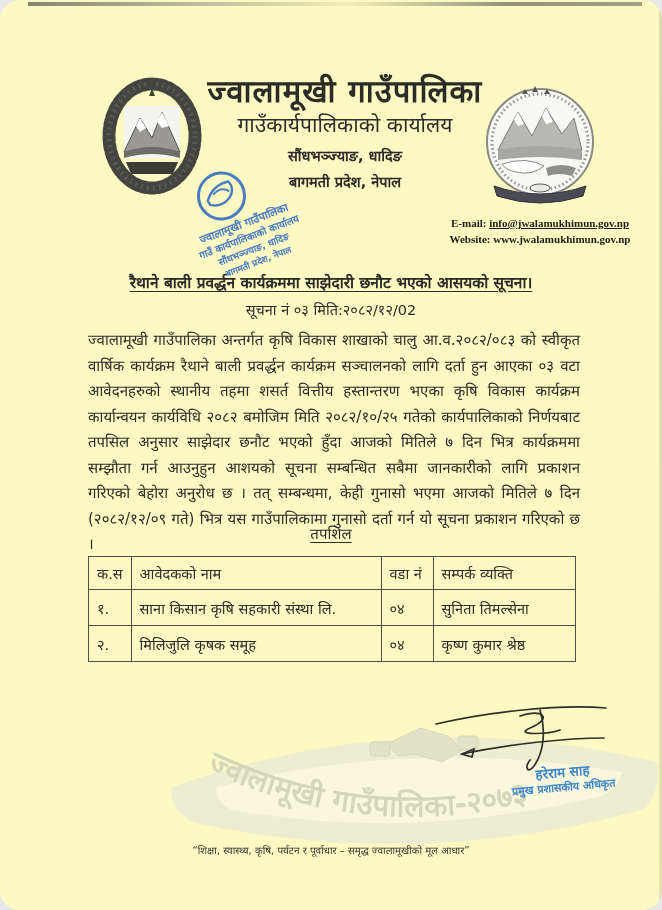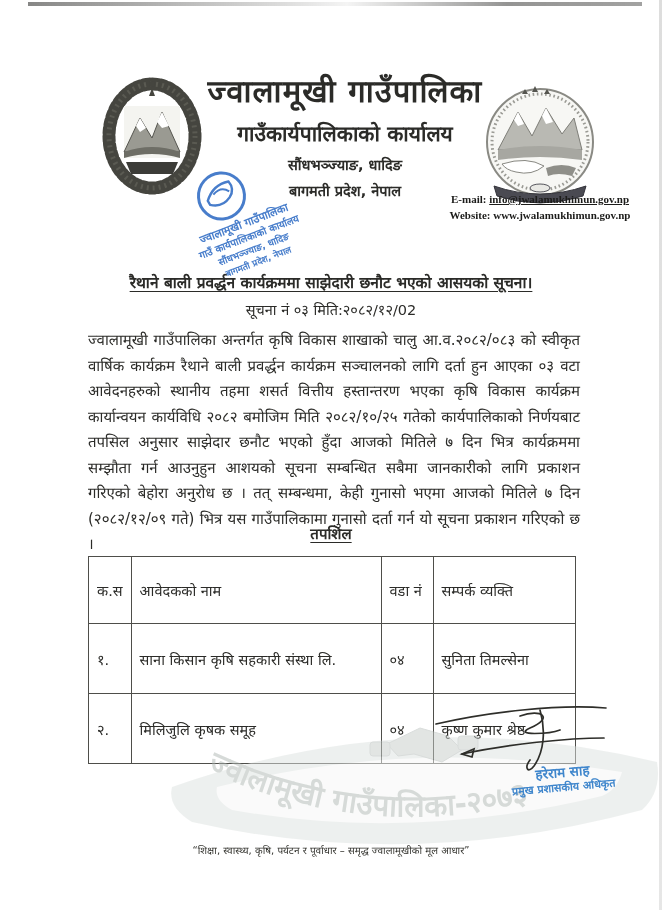--- a/index.html
+++ b/index.html
@@ -1,38 +1,39 @@
 <!DOCTYPE html>
 <html><head>
 <meta charset="utf-8">
 <style>
   html,body{margin:0;padding:0;background:#e8e8e6;}
   .page{
     position:relative; width:662px; height:910px; margin:0 auto;
-    background:#ffffff; overflow:hidden;
+    background:#fef9c3; overflow:hidden;
     font-family:"DejaVu Sans","Liberation Sans",sans-serif;
     color:#2b2b28;
+    border-radius:20px;
   }
   
   .scan-top{position:absolute;top:2px;left:28px;right:20px;height:4px;
     background:linear-gradient(90deg,rgba(70,70,68,.65),rgba(120,120,118,.25) 42%,rgba(150,150,148,.1) 52%,rgba(60,60,58,.55) 78%,rgba(70,70,68,.5));
     filter:blur(.7px);}
   .scan-right{position:absolute;top:0;right:0;width:3px;height:100%;background:linear-gradient(180deg,rgba(120,120,118,.25),rgba(90,90,88,.15));}
 
   
   .emblem-left{position:absolute;left:102px;top:72px;width:100px;height:126px;}
   .logo-right{position:absolute;left:482px;top:84px;width:116px;height:122px;}
   .title-block{position:absolute;left:180px;top:74px;width:330px;text-align:center;}
   .title-main{font-size:31px;font-weight:bold;letter-spacing:1px;margin:0;line-height:1.15;}
-  .title-office{font-size:21px;font-weight:bold;margin-top:9px;}
+  .title-office{font-size:21px;font-weight:normal;}
   .title-dept{font-size:17px;font-weight:bold;margin-top:8px;}
   .title-addr1{font-size:14.5px;font-weight:bold;margin-top:7px;}
   .title-addr2{font-size:14.5px;font-weight:bold;margin-top:6px;}
 
-  .contact{position:absolute;left:420px;top:192px;width:240px;text-align:center;
+  .contact{position:absolute;left:420px;top:216px;width:240px;text-align:center;
     font-family:"Liberation Serif","DejaVu Serif",serif;font-weight:bold;font-size:11px;line-height:1.45;color:#1c1c1a;}
   .contact .u{text-decoration:underline;}
 
   
   .blue-stamp{position:absolute;left:156px;top:170px;width:190px;height:122px;
     color:#2f6cc4;opacity:.88;transform:rotate(-4deg);pointer-events:none;}
   .blue-stamp .seal{position:absolute;left:42px;top:-2px;width:52px;height:52px;}
   .blue-stamp .lines{position:absolute;left:4px;top:44px;width:180px;text-align:center;
     transform:rotate(-17deg);font-weight:bold;}
   .blue-stamp .l1{font-size:11px;}
@@ -44,27 +45,27 @@
   .subject{position:absolute;left:0;top:271px;width:100%;text-align:center;
     font-size:15.5px;font-weight:bold;}
   .subject span{text-decoration:underline;text-underline-offset:3px;}
   .meta{position:absolute;left:0;top:299px;width:100%;text-align:center;font-size:14.5px;}
 
   .body-text{position:absolute;left:88px;top:328px;width:492px;
     font-size:15px;line-height:25.5px;text-align:justify;}
   .body-text .b{font-weight:normal;}
 
   .tapsil{position:absolute;left:0;top:523px;width:100%;text-align:center;
-    font-size:15px;font-weight:bold;}
+    font-size:15px;font-weight:normal;}
   .tapsil span{text-decoration:underline;text-underline-offset:3px;}
 
   
   table.notice-table{position:absolute;left:88px;top:556px;width:488px;
     border-collapse:collapse;font-size:14.5px;}
-  .notice-table th,.notice-table td{border:1.2px solid #4e4e4a;padding:21px 8px;
+  .notice-table th,.notice-table td{border:1.2px solid #4e4e4a;padding:4px 8px;
     text-align:left;font-weight:normal;vertical-align:middle;}
   .notice-table th{height:24px;}
   .notice-table td{height:27px;}
   .col-sn{width:40px;} .col-name{width:250px;} .col-ward{width:52px;} .col-contact{width:auto;}
 
   
   .watermark{position:absolute;left:162px;top:692px;width:502px;height:160px;opacity:.5;pointer-events:none;}
 
   
   .signature{position:absolute;left:428px;top:698px;width:195px;height:78px;}

